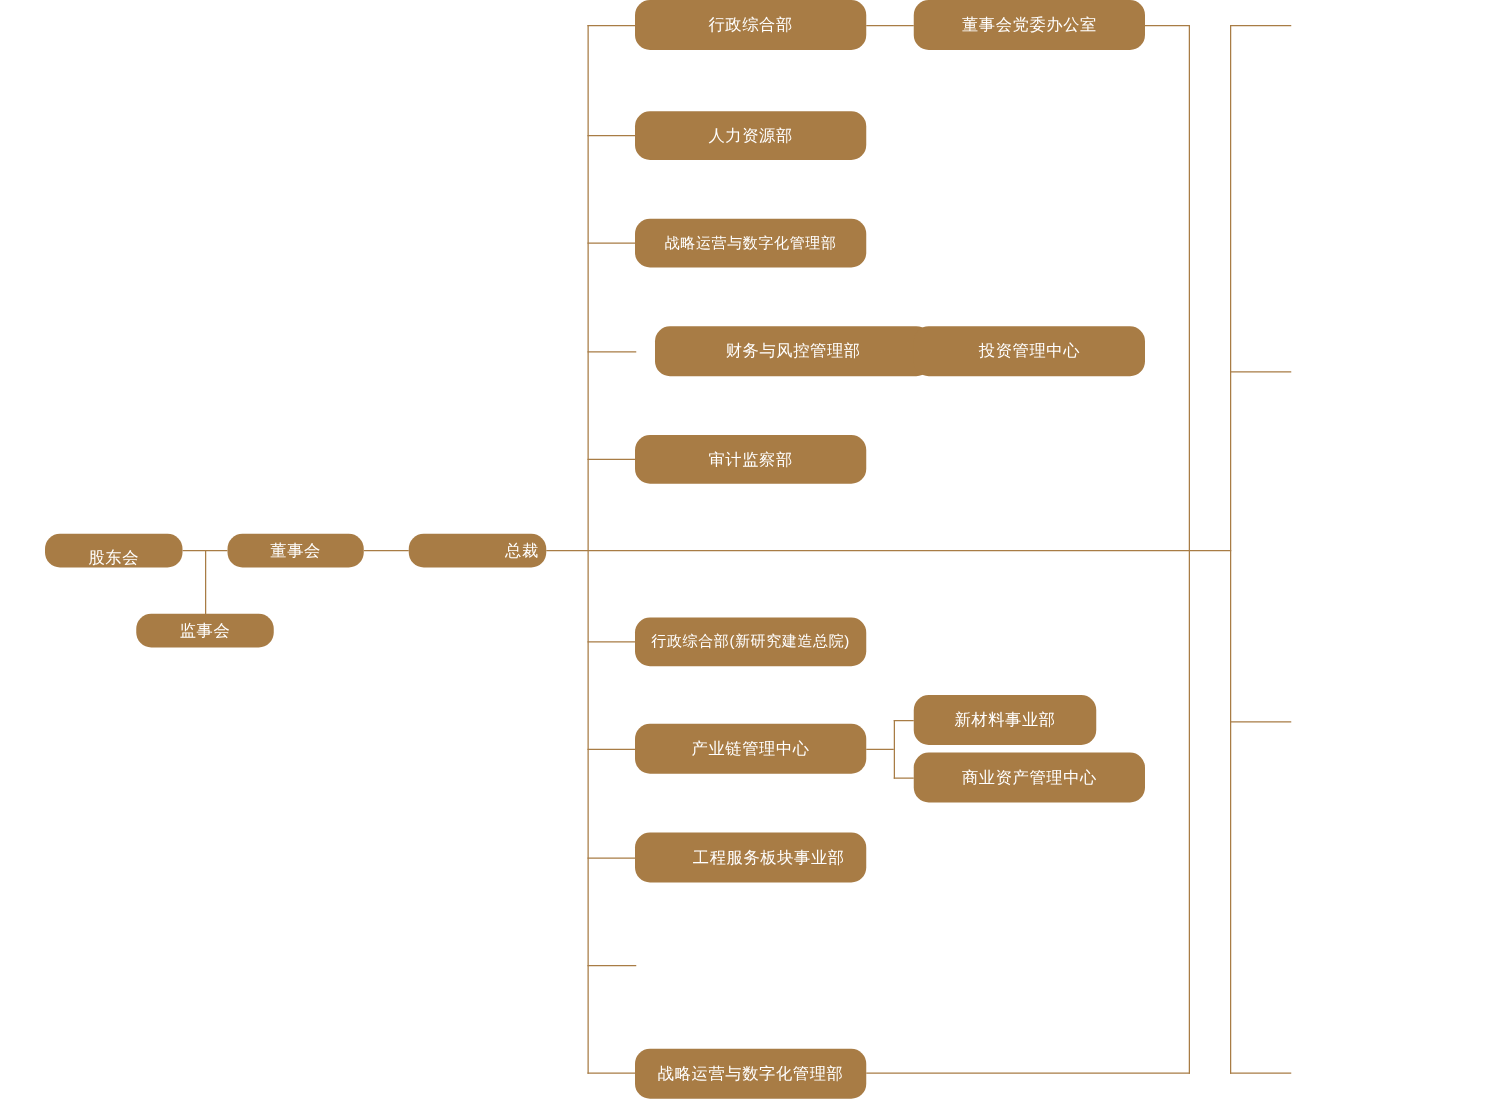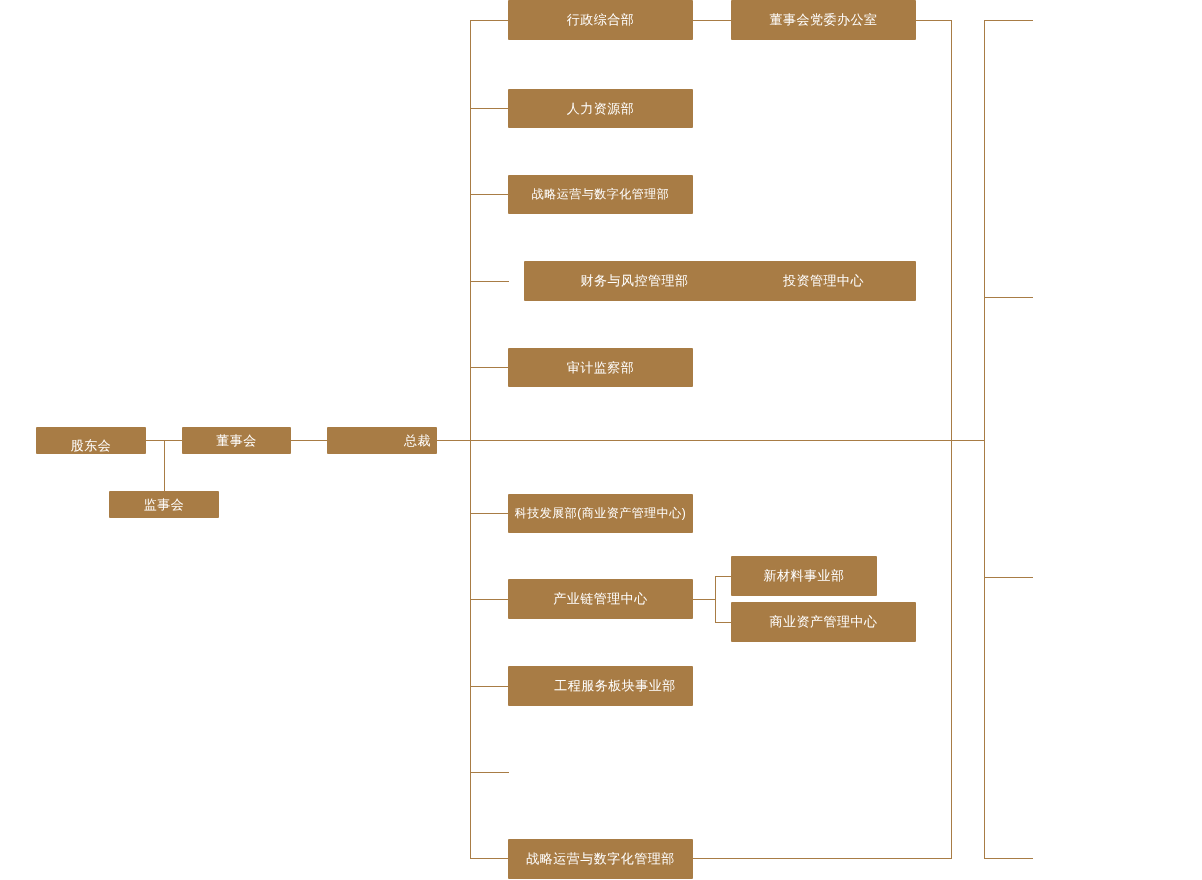--- a/index.html
+++ b/index.html
@@ -16,21 +16,21 @@
     width: 1202px;
     height: 880px;
     background: #ffffff;
     overflow: hidden;
   }
   .node {
     position: absolute;
     box-sizing: border-box;
     background: #a87c45;
     color: #ffffff;
-    border-radius: 1px;
+    border-radius: 12px;
     display: flex;
     align-items: center;
     justify-content: center;
     text-align: center;
     font-size: 13px;
     line-height: 1.2;
     letter-spacing: 0.5px;
     padding: 0 6px;
     white-space: nowrap;
     z-index: 3;
@@ -138,21 +138,21 @@
 
   <div class="node" style="left:731px; top:261px; width:185px; height:40px;">
     <span>投资管理中心</span>
   </div>
 
   <div class="node" style="left:508px; top:348px; width:185px; height:39px;">
     <span>审计监察部</span>
   </div>
 
   <div class="node small" style="left:508px; top:494px; width:185px; height:39px;">
-    <span>科技发展部(商业资产管理中心)</span>
+    <span>行政综合部(新研究建造总院)</span>
   </div>
 
   <div class="node" style="left:508px; top:579px; width:185px; height:40px;">
     <span>产业链管理中心</span>
   </div>
 
   <div class="node" style="left:731px; top:556px; width:146px; height:40px;">
     <span>新材料事业部</span>
   </div>
 

